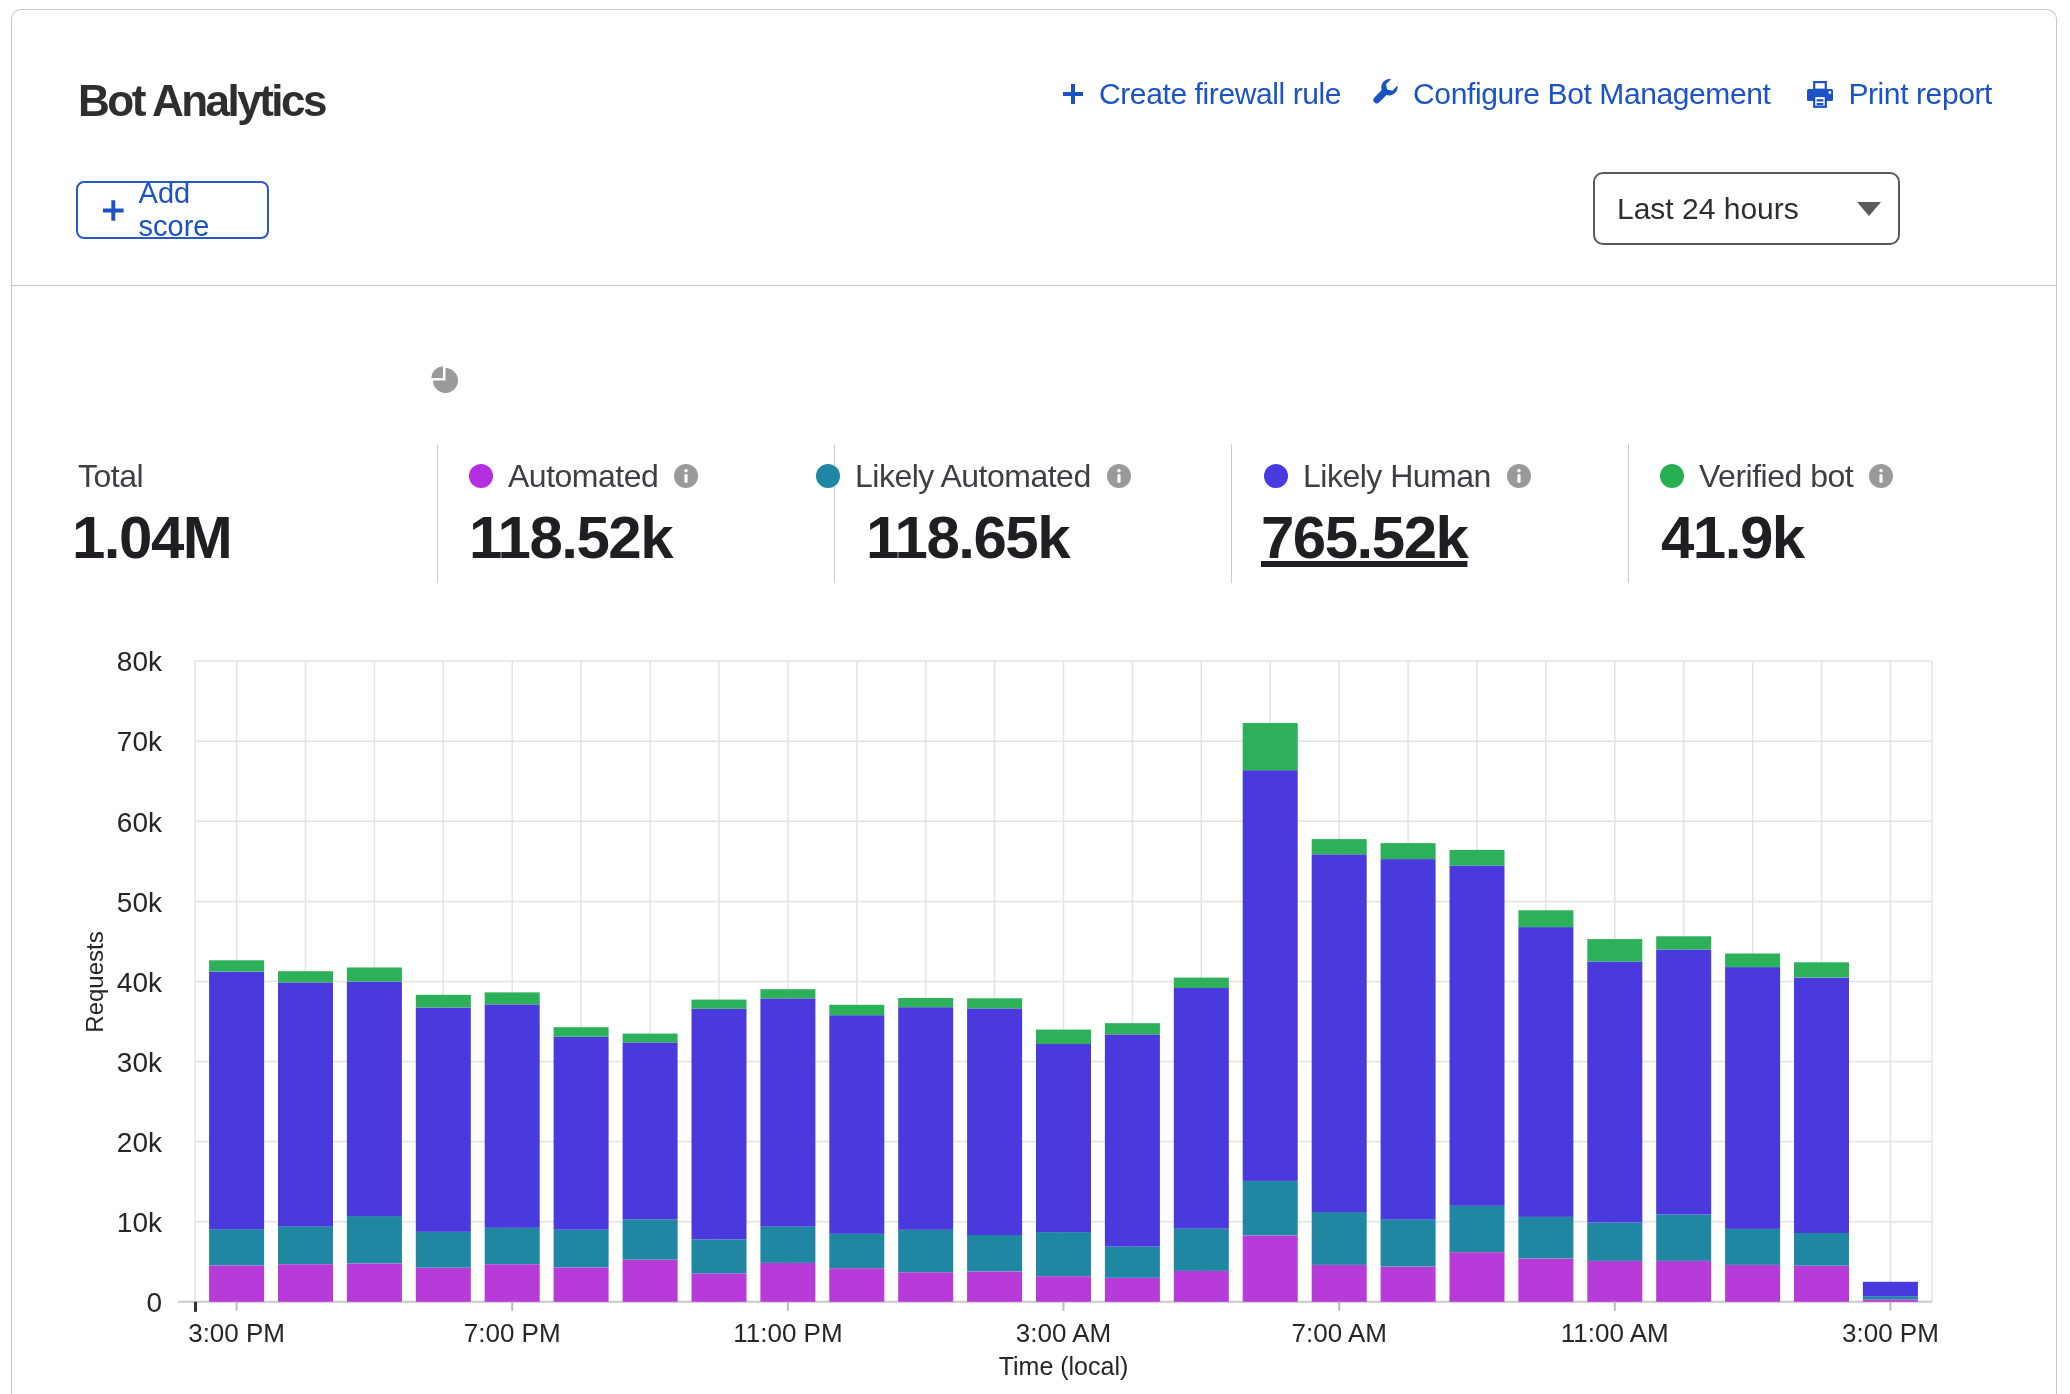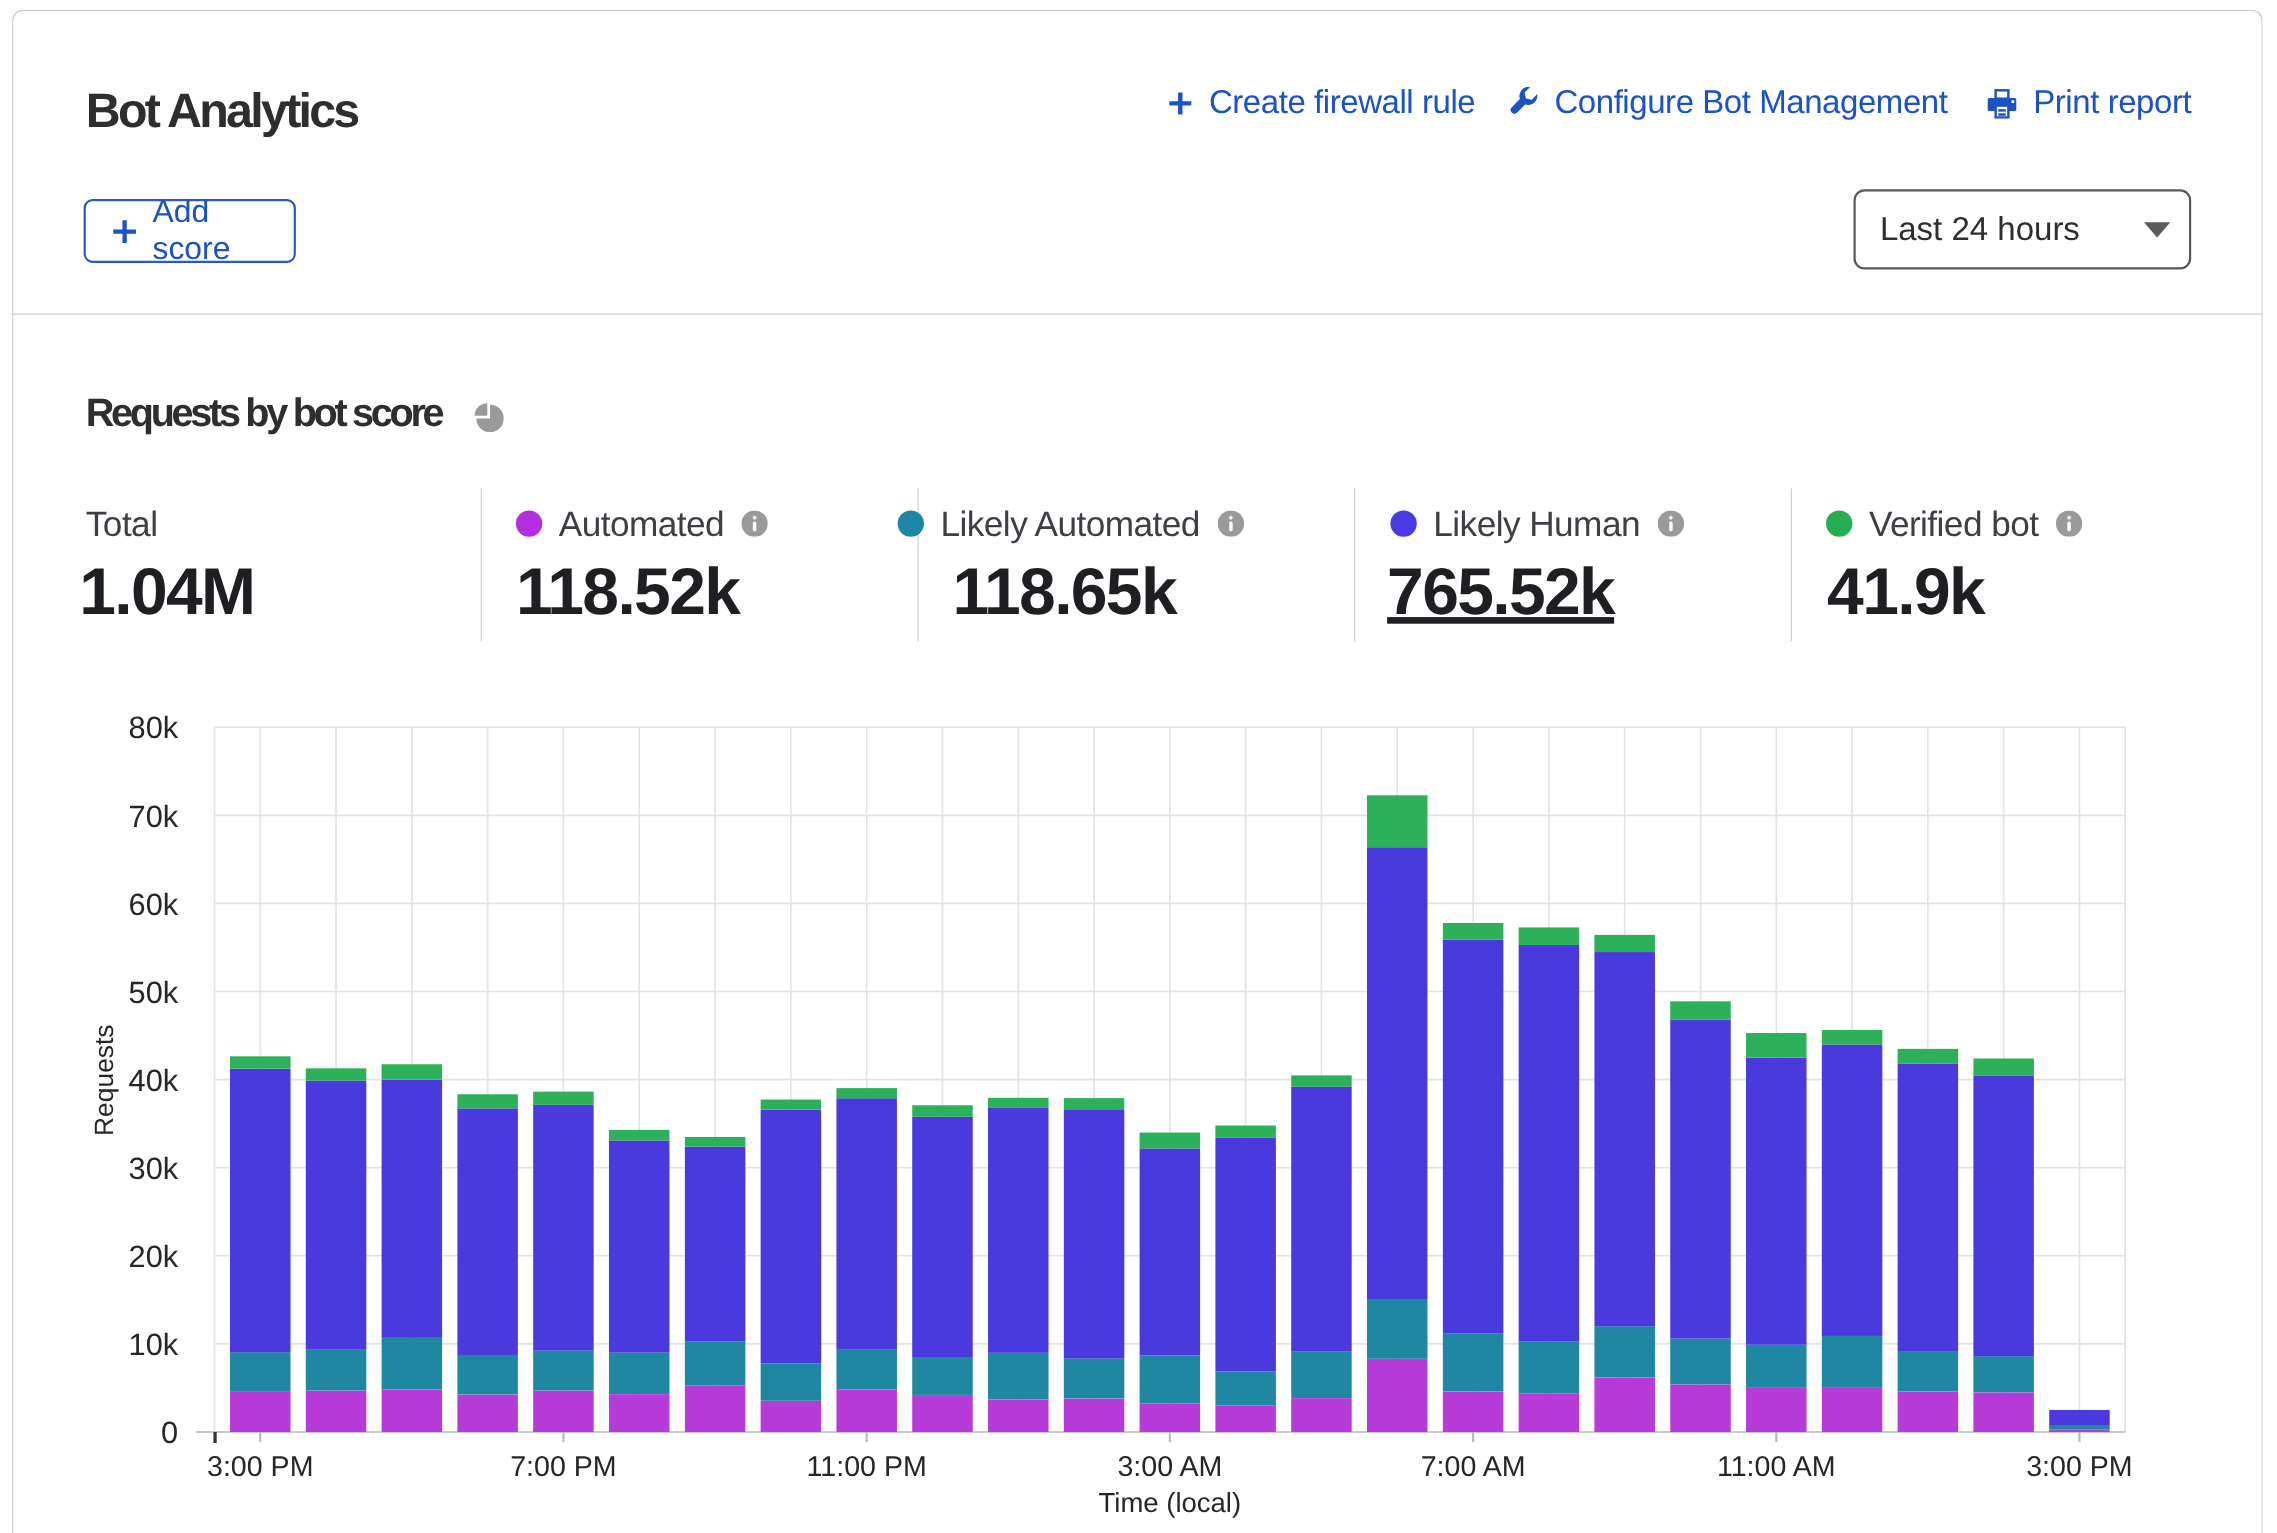--- a/index.html
+++ b/index.html
@@ -11,21 +11,21 @@
     border:1px solid #c7c7c7; border-bottom:none; border-radius:10px 10px 0 0; }
   .hdivider { position:absolute; left:11px; top:285px; width:2046px; height:1px; background:#c7c7c7; }
   .title { position:absolute; left:78px; top:79px; font-size:44px; font-weight:bold; color:#2e2e2e; line-height:1; letter-spacing:-2.5px; }
   .links { position:absolute; top:78px; right:78px; display:flex; align-items:center; height:32px; color:#1b52c4; font-size:30px; line-height:1; letter-spacing:-0.4px; white-space:nowrap; }
   .links .txt { margin-left:14px; }
   .links .gap1 { width:30px; } .links .gap2 { width:36px; }
   .btn { position:absolute; left:76px; top:181px; width:193px; height:58px; border:2px solid #2a58c4; border-radius:8px;
      display:flex; align-items:center; color:#1b52c4; font-size:29px; }
   .btn svg { margin-left:23px; }
   .btn span { margin-left:13px; }
-  .dd { position:absolute; left:1685px; top:172px; width:307px; height:73px; border:2px solid #595959; border-radius:10px;
+  .dd { position:absolute; left:1593px; top:172px; width:307px; height:73px; border:2px solid #595959; border-radius:10px;
      display:flex; align-items:center; font-size:30px; color:#2e2e2e; }
   .dd span { margin-left:22px; }
   .dd .caret { position:absolute; right:17px; top:28px; width:0; height:0; border-left:12px solid transparent; border-right:12px solid transparent; border-top:14px solid #5b5b5b; }
   .sec-title { position:absolute; left:78px; top:357px; font-size:36px; font-weight:bold; color:#2e2e2e; line-height:1; letter-spacing:-3px; }
   .vdiv { position:absolute; top:444px; height:139px; width:1px; background:#ccc; }
   .stat-label { position:absolute; top:458px; display:flex; align-items:center; font-size:32px; color:#3e3f44; line-height:1; letter-spacing:-0.5px; height:36px; white-space:nowrap;}
   .dot { width:24px; height:24px; border-radius:50%; margin-right:15px; flex:none;}
   .stat-label .info { margin-left:16px; flex:none;}
   .stat-val { position:absolute; top:508px; font-size:60px; font-weight:bold; color:#1e1f22; line-height:1; letter-spacing:-1.5px;}
 </style>
@@ -63,21 +63,20 @@
         <path d="M10.5 2h4v8.5H23v4h-8.5V23h-4v-8.5H2v-4h8.5z" fill="#1b52c4"></path>
       </svg>
     <span>Add score</span>
   </div>
 
   <div class="dd">
       <span>Last 24 hours</span>
       <div class="caret"></div>
     </div>
 
-  <div class="sec-title">Requests by bot score</div>
   <svg class="abs" style="left:431px; top:366px;" width="27" height="27" viewBox="0 0 27 27">
     <path d="M14.5 2 A12.5 12.5 0 1 1 2 14.5 L14.5 14.5 Z" fill="#9a9a9a"></path>
     <path d="M12 12 L0.5 12 A11.5 11.5 0 0 1 12 0.5 Z" fill="#9a9a9a"></path>
   </svg>
 
   <div class="vdiv" style="left:437px;"></div>
   <div class="vdiv" style="left:834px;"></div>
   <div class="vdiv" style="left:1231px;"></div>
   <div class="vdiv" style="left:1628px;"></div>
 

